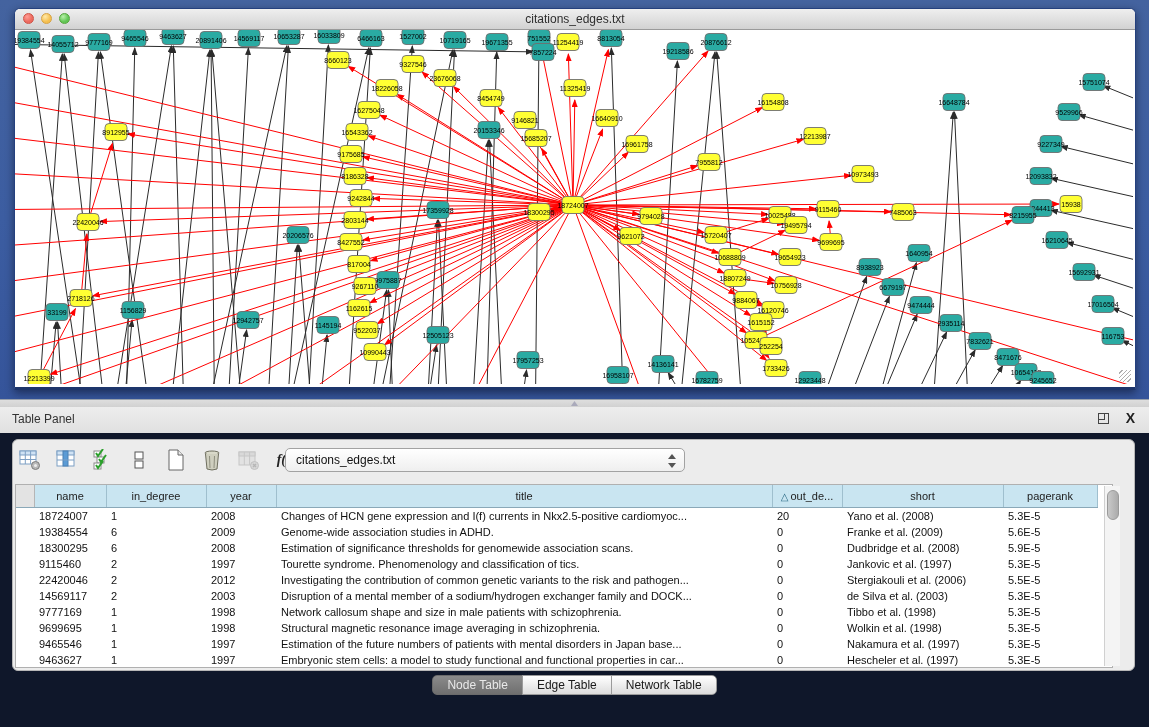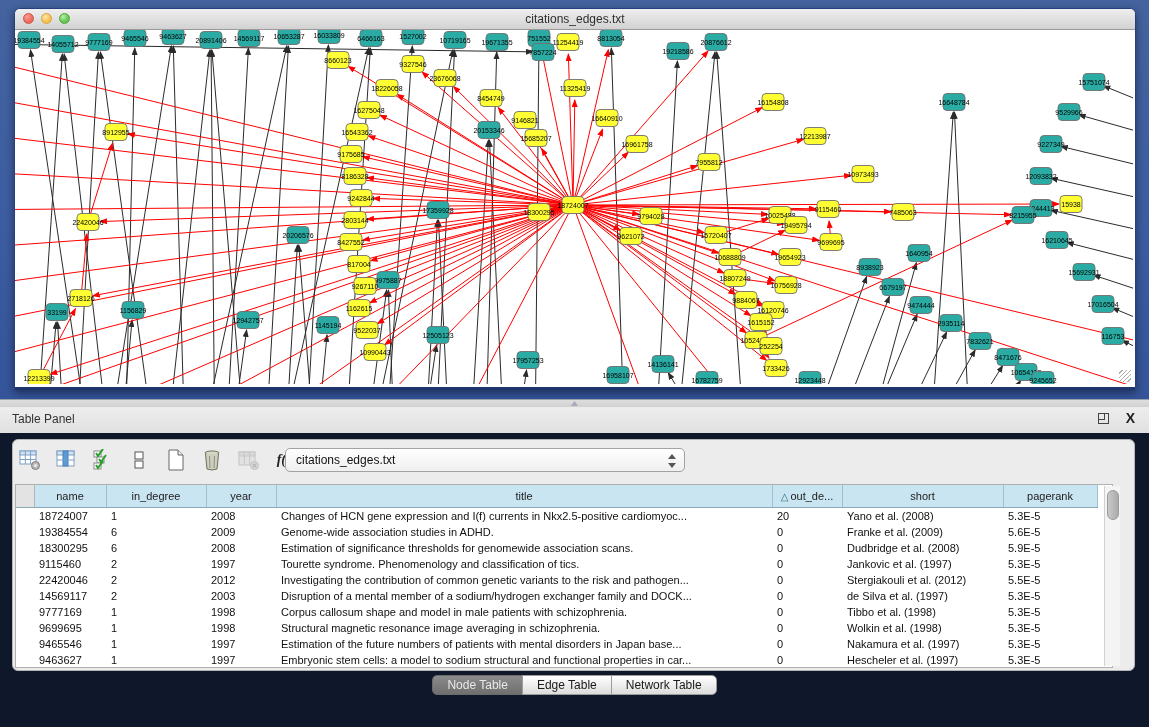--- a/index.html
+++ b/index.html
@@ -804,39 +804,39 @@
                 <td>Jankovic et al. (1997)</td>
                 <td>5.3E-5</td>
               </tr>
               <tr>
                 <td></td>
                 <td>22420046</td>
                 <td>2</td>
                 <td>2012</td>
                 <td>Investigating the contribution of common genetic variants to the risk and pathogen...</td>
                 <td>0</td>
-                <td>Stergiakouli et al. (2012)</td>
+                <td>Stergiakouli et al. (2006)</td>
                 <td>5.5E-5</td>
               </tr>
               <tr>
                 <td></td>
                 <td>14569117</td>
                 <td>2</td>
                 <td>2003</td>
                 <td>Disruption of a mental member of a sodium/hydrogen exchanger family and DOCK...</td>
                 <td>0</td>
-                <td>de Silva et al. (1997)</td>
+                <td>de Silva et al. (2003)</td>
                 <td>5.3E-5</td>
               </tr>
               <tr>
                 <td></td>
                 <td>9777169</td>
                 <td>1</td>
                 <td>1998</td>
-                <td>Corpus callosum shape and model in male patients with schizophrenia.</td>
+                <td>Network callosum shape and size in male patients with schizophrenia.</td>
                 <td>0</td>
                 <td>Tibbo et al. (1998)</td>
                 <td>5.3E-5</td>
               </tr>
               <tr>
                 <td></td>
                 <td>9699695</td>
                 <td>1</td>
                 <td>1998</td>
                 <td>Structural magnetic resonance image averaging in schizophrenia.</td>
@@ -852,21 +852,21 @@
                 <td>Estimation of the future numbers of patients with mental disorders in Japan base...</td>
                 <td>0</td>
                 <td>Nakamura et al. (1997)</td>
                 <td>5.3E-5</td>
               </tr>
               <tr>
                 <td></td>
                 <td>9463627</td>
                 <td>1</td>
                 <td>1997</td>
-                <td>Embryonic stem cells: a model to sodium structural and functional properties in car...</td>
+                <td>Embryonic stem cells: a model to study functional and functional properties in car...</td>
                 <td>0</td>
                 <td>Hescheler et al. (1997)</td>
                 <td>5.3E-5</td>
               </tr>
             </tbody>
           </table>
       </div>
       <div class="vscroll">
           <span class="thumb"></span>
         </div>

